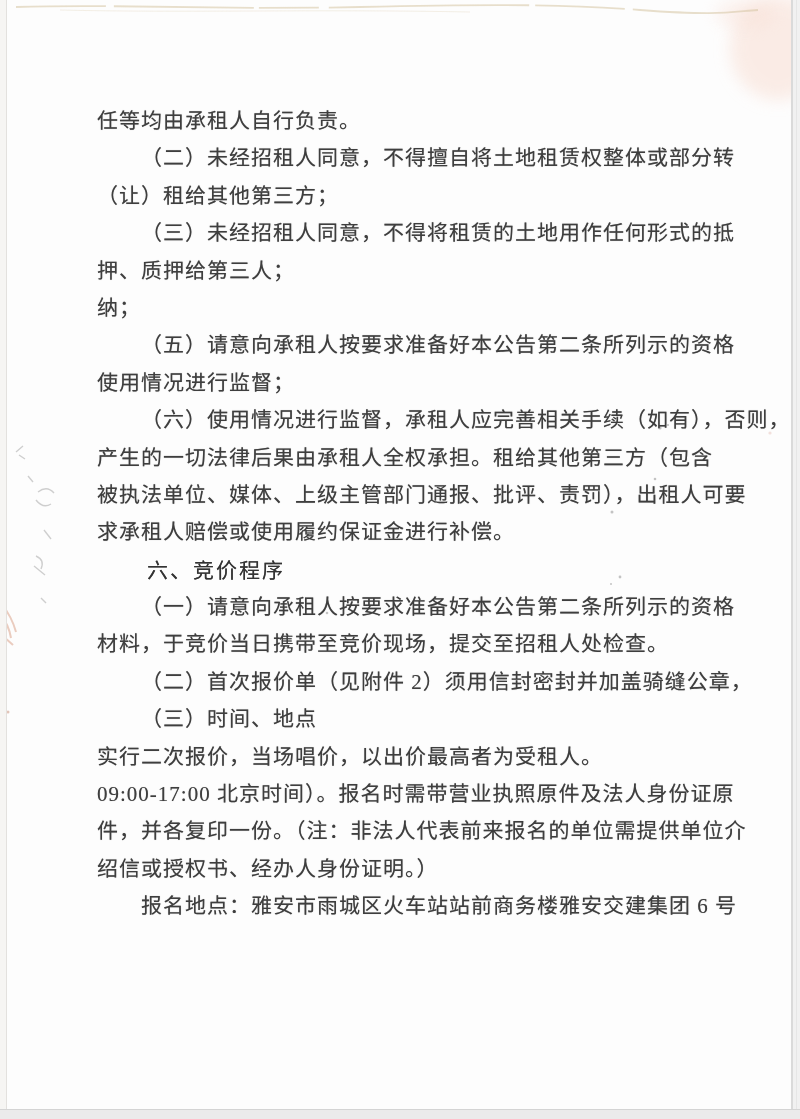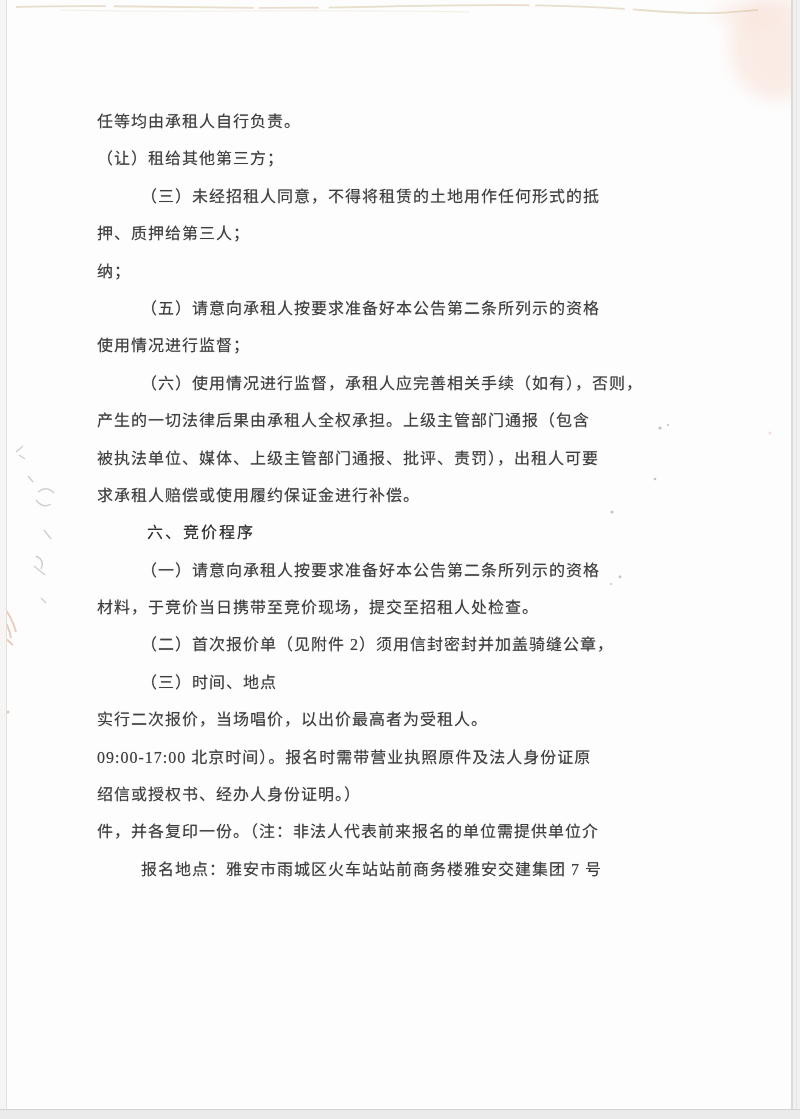--- a/index.html
+++ b/index.html
@@ -48,21 +48,21 @@
     background: var(--bottom-strip, #ebebeb);
     border-top: 1px solid #d4d4d4;
   }
   
   .content {
     position: absolute;
     left: 97px;
     top: 103px;
     width: 652px;
     color: var(--text, #3e3e3e);
-    font-size: 16px;
+    font-size: 21px;
     line-height: 37.4px;
     letter-spacing: 1px;
     text-shadow: 0 0 0.7px rgba(62,62,62,0.55);
     white-space: nowrap;
   }
   .line { height: 37.4px; }
   .line.indent { padding-left: 44px; }
   .line.heading {
     padding-left: 50px;
     font-family: "Liberation Sans", "DejaVu Sans", sans-serif;
@@ -125,38 +125,39 @@
       <circle cx="612" cy="512" r="1.5"></circle>
       <circle cx="620" cy="577" r="1.4"></circle>
       <circle cx="611" cy="584" r="1"></circle>
       <circle cx="327" cy="613" r="1.3"></circle>
       <circle cx="770" cy="433" r="1.6" fill="#e8c4bb"></circle>
     </g>
   </svg>
 
   <div class="content">
       <div class="line plain">任等均由承租人自行负责。</div>
+      <div class="line indent">（二）未经招租人同意，不得擅自将土地租赁权整体或部分转</div>
       <div class="line plain">（让）租给其他第三方；</div>
       <div class="line indent">（三）未经招租人同意，不得将租赁的土地用作任何形式的抵</div>
       <div class="line plain">押、质押给第三人；</div>
       <div class="line plain">纳；</div>
       <div class="line indent">（五）请意向承租人按要求准备好本公告第二条所列示的资格</div>
       <div class="line plain">使用情况进行监督；</div>
       <div class="line indent">（六）使用情况进行监督，承租人应完善相关手续（如有），否则，</div>
-      <div class="line plain">产生的一切法律后果由承租人全权承担。上级主管部门通报（包含</div>
+      <div class="line plain">产生的一切法律后果由承租人全权承担。租给其他第三方（包含</div>
       <div class="line plain">被执法单位、媒体、上级主管部门通报、批评、责罚），出租人可要</div>
       <div class="line plain">求承租人赔偿或使用履约保证金进行补偿。</div>
       <div class="line heading">六、竞价程序</div>
       <div class="line indent">（一）请意向承租人按要求准备好本公告第二条所列示的资格</div>
       <div class="line plain">材料，于竞价当日携带至竞价现场，提交至招租人处检查。</div>
       <div class="line indent">（二）首次报价单（见附件 2）须用信封密封并加盖骑缝公章，</div>
       <div class="line indent">（三）时间、地点</div>
       <div class="line plain">实行二次报价，当场唱价，以出价最高者为受租人。</div>
       <div class="line plain">09:00-17:00 北京时间）。报名时需带营业执照原件及法人身份证原</div>
+      <div class="line plain">件，并各复印一份。（注：非法人代表前来报名的单位需提供单位介</div>
       <div class="line plain">绍信或授权书、经办人身份证明。）</div>
-      <div class="line plain">件，并各复印一份。（注：非法人代表前来报名的单位需提供单位介</div>
-      <div class="line indent">报名地点：雅安市雨城区火车站站前商务楼雅安交建集团 7 号</div>
+      <div class="line indent">报名地点：雅安市雨城区火车站站前商务楼雅安交建集团 6 号</div>
     </div>
 
   <div class="edge-left"></div>
   <div class="edge-right"></div>
   <div class="edge-bottom"></div>
 </div>
 
 </body></html>

